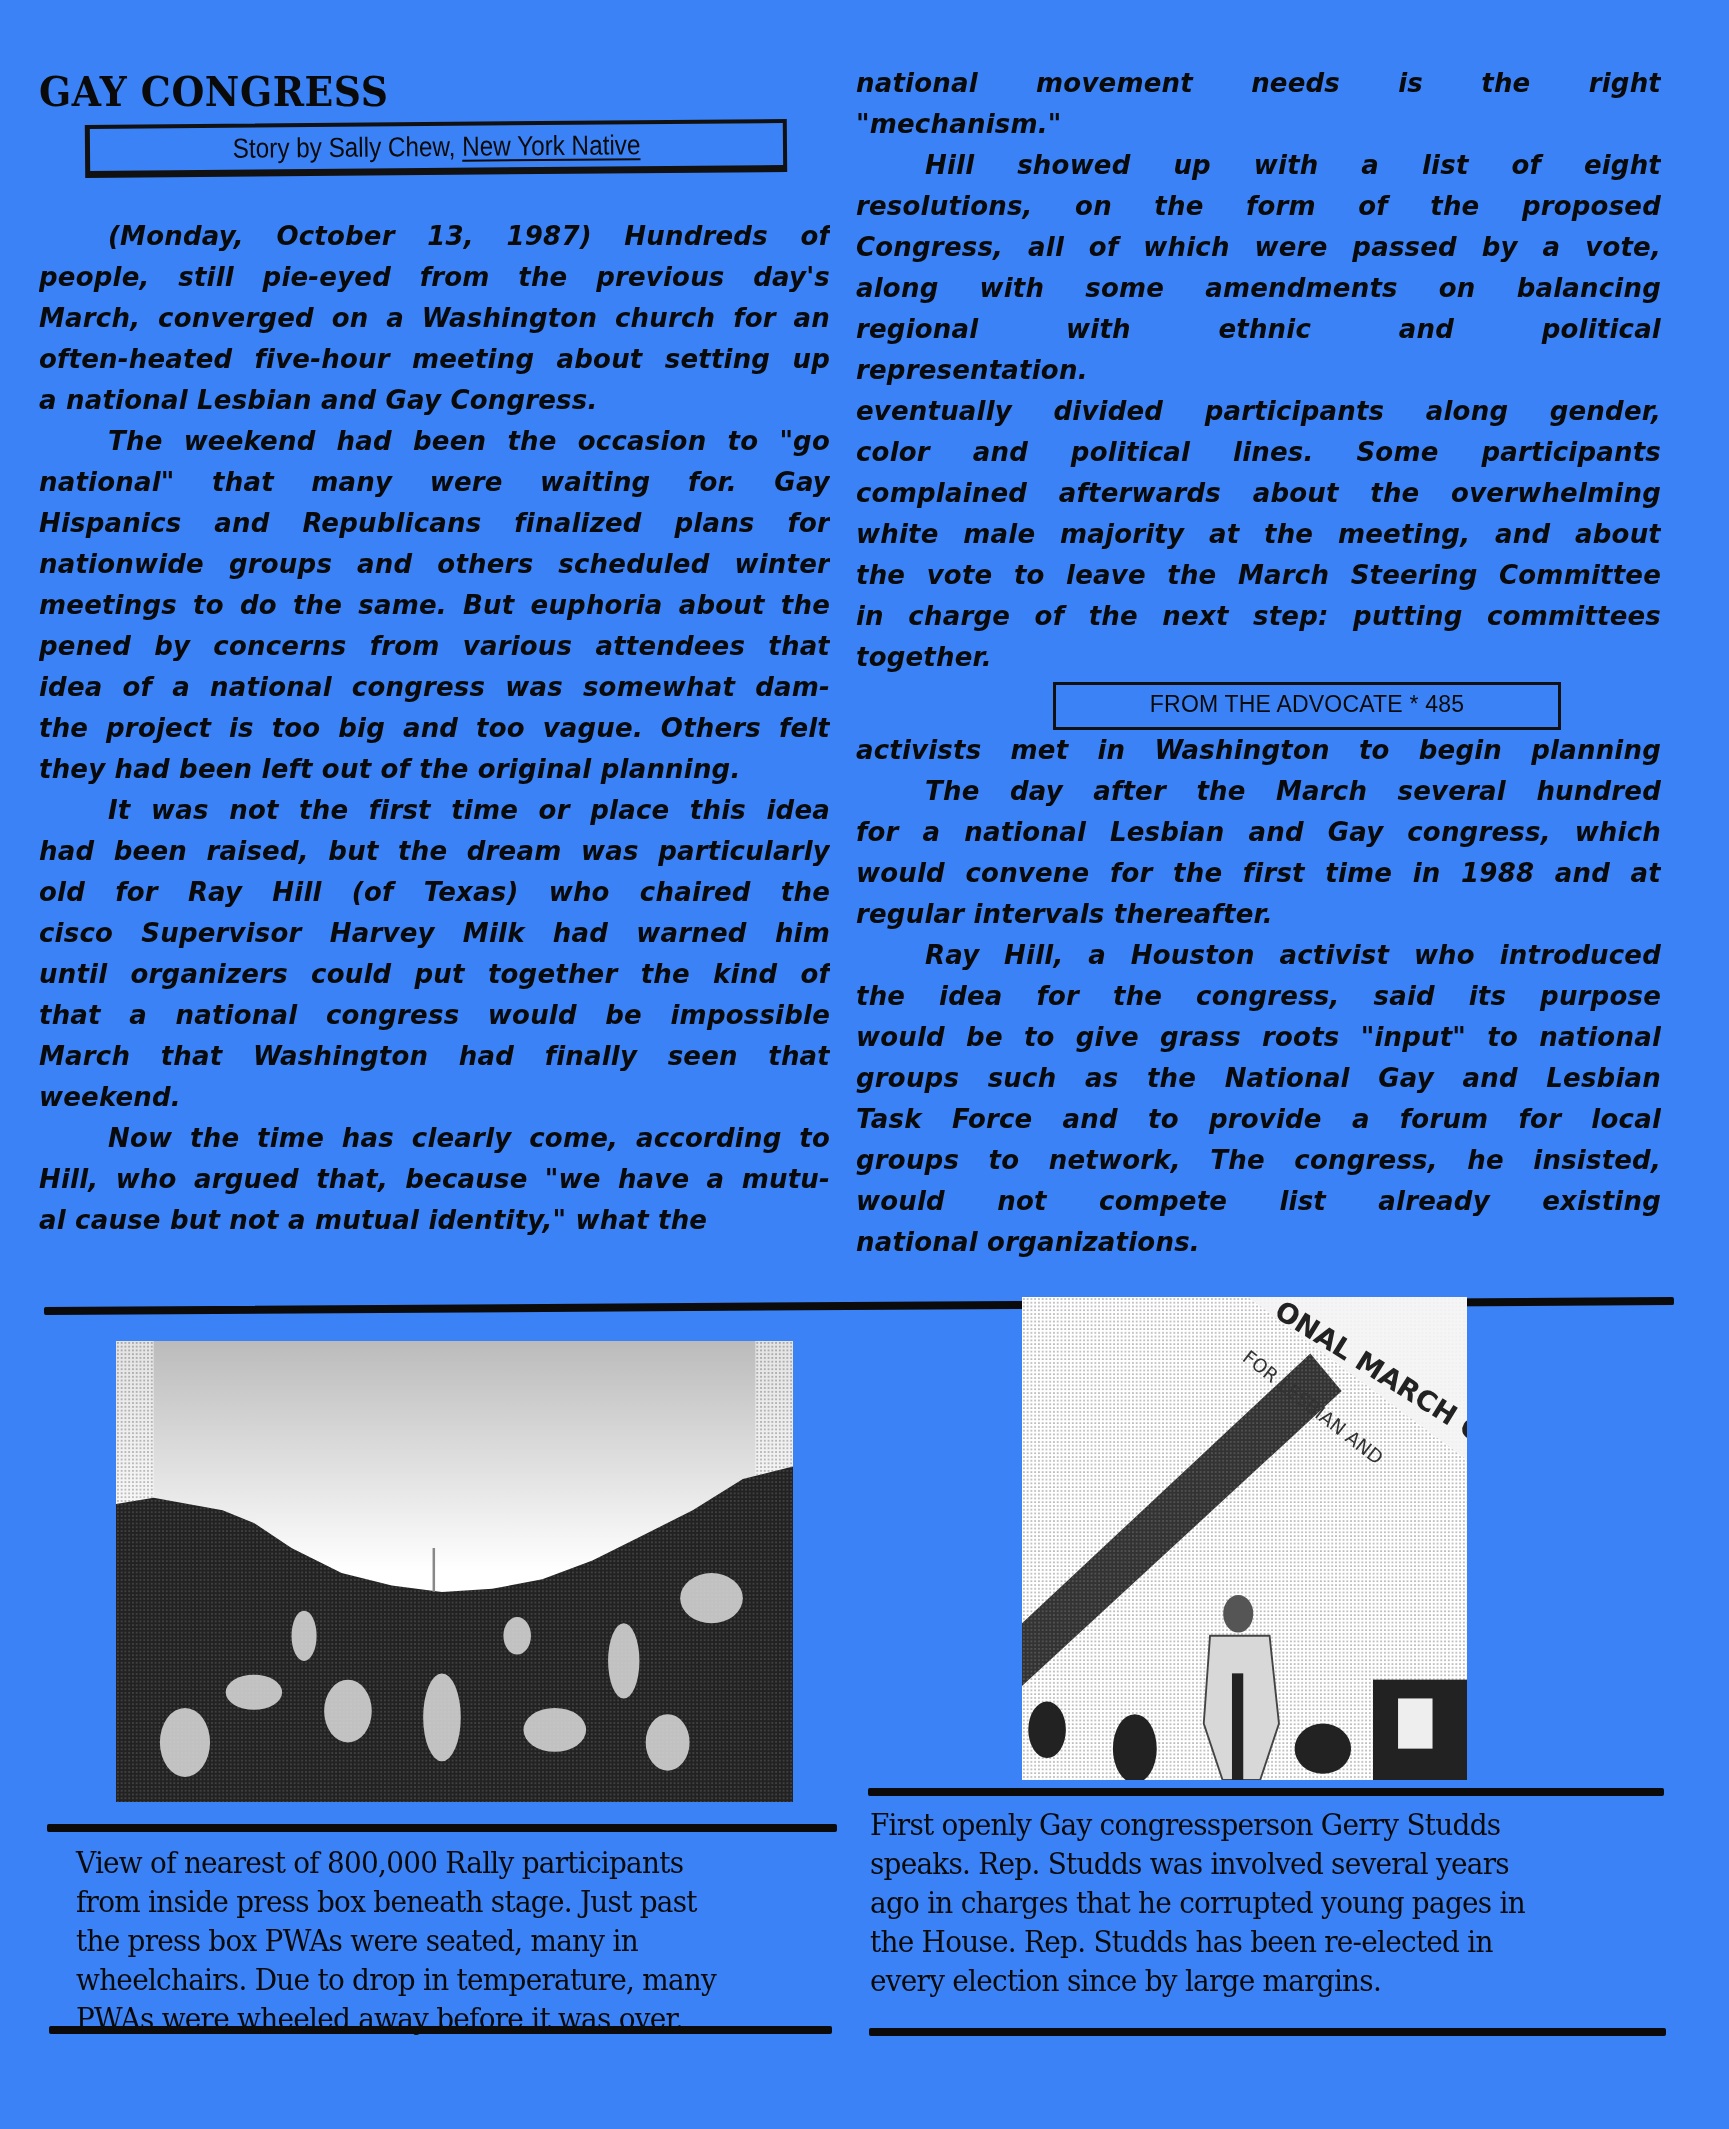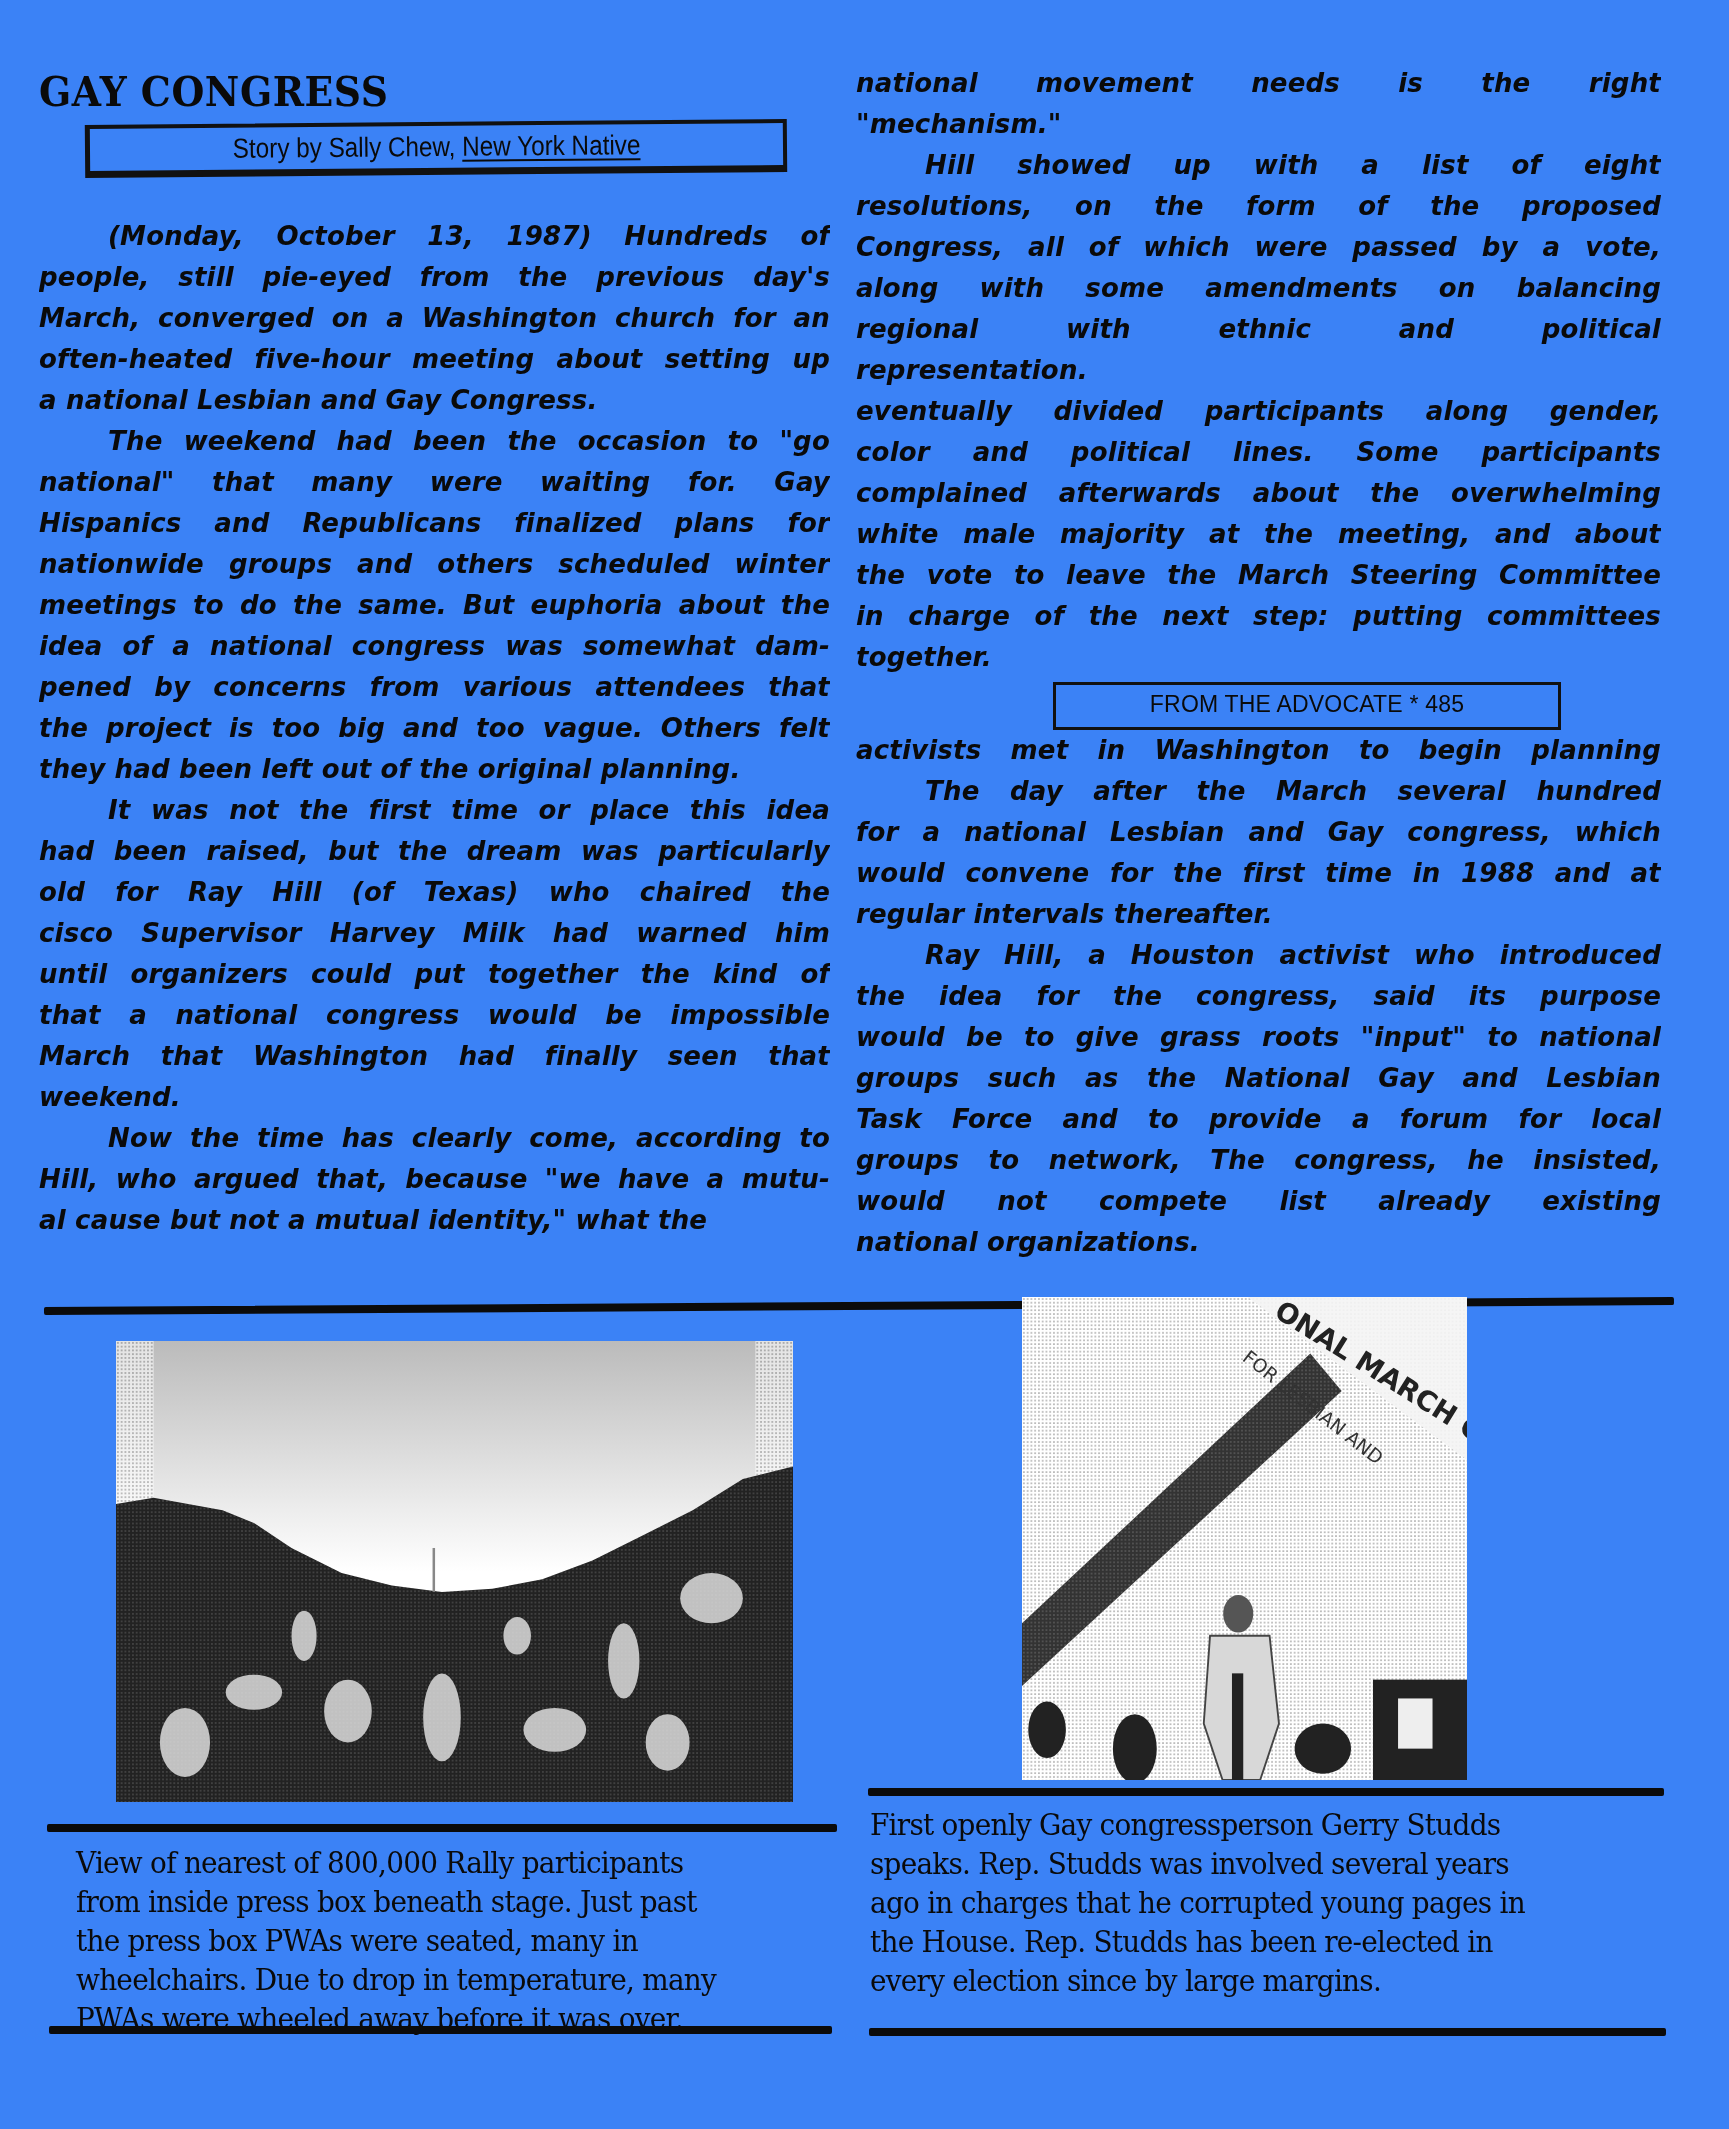--- a/index.html
+++ b/index.html
@@ -82,22 +82,22 @@
         <span class="line">March, converged on a Washington church for an</span>
         <span class="line">often-heated five-hour meeting about setting up</span>
         <span class="line last">a national Lesbian and Gay Congress.</span>
       </p>
       <p>
         <span class="line" style="padding-left: 69px;">The weekend had been the occasion to "go</span>
         <span class="line">national" that many were waiting for. Gay</span>
         <span class="line">Hispanics and Republicans finalized plans for</span>
         <span class="line">nationwide groups and others scheduled winter</span>
         <span class="line">meetings to do the same. But euphoria about the</span>
+        <span class="line">pened by concerns from various attendees that</span>
         <span class="line">idea of a national congress was somewhat dam-</span>
-        <span class="line">pened by concerns from various attendees that</span>
         <span class="line">the project is too big and too vague. Others felt</span>
         <span class="line last">they had been left out of the original planning.</span>
       </p>
       <p>
         <span class="line" style="padding-left: 69px;">It was not the first time or place this idea</span>
         <span class="line">had been raised, but the dream was particularly</span>
         <span class="line">old for Ray Hill (of Texas) who chaired the</span>
         <span class="line">cisco Supervisor Harvey Milk had warned him</span>
         <span class="line">until organizers could put together the kind of</span>
         <span class="line">that a national congress would be impossible</span>

